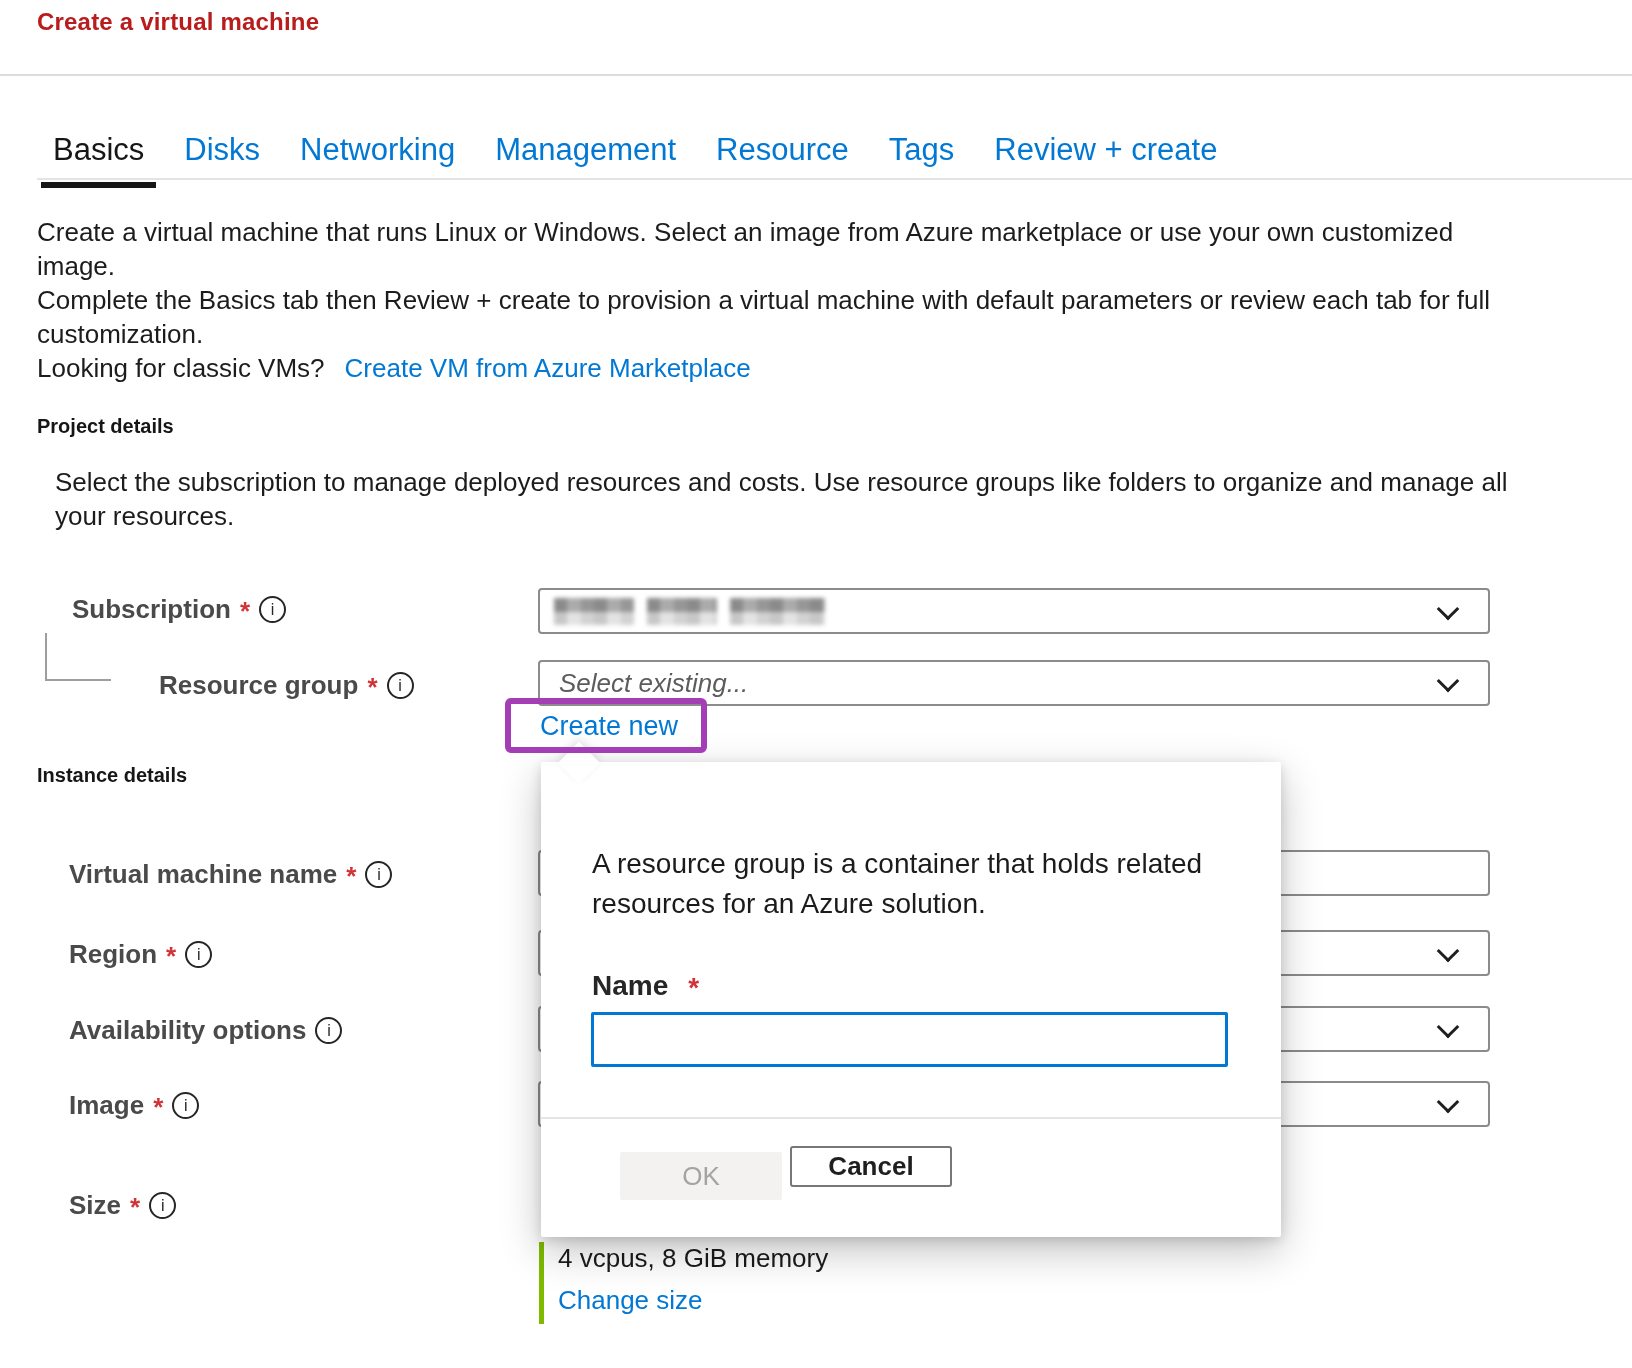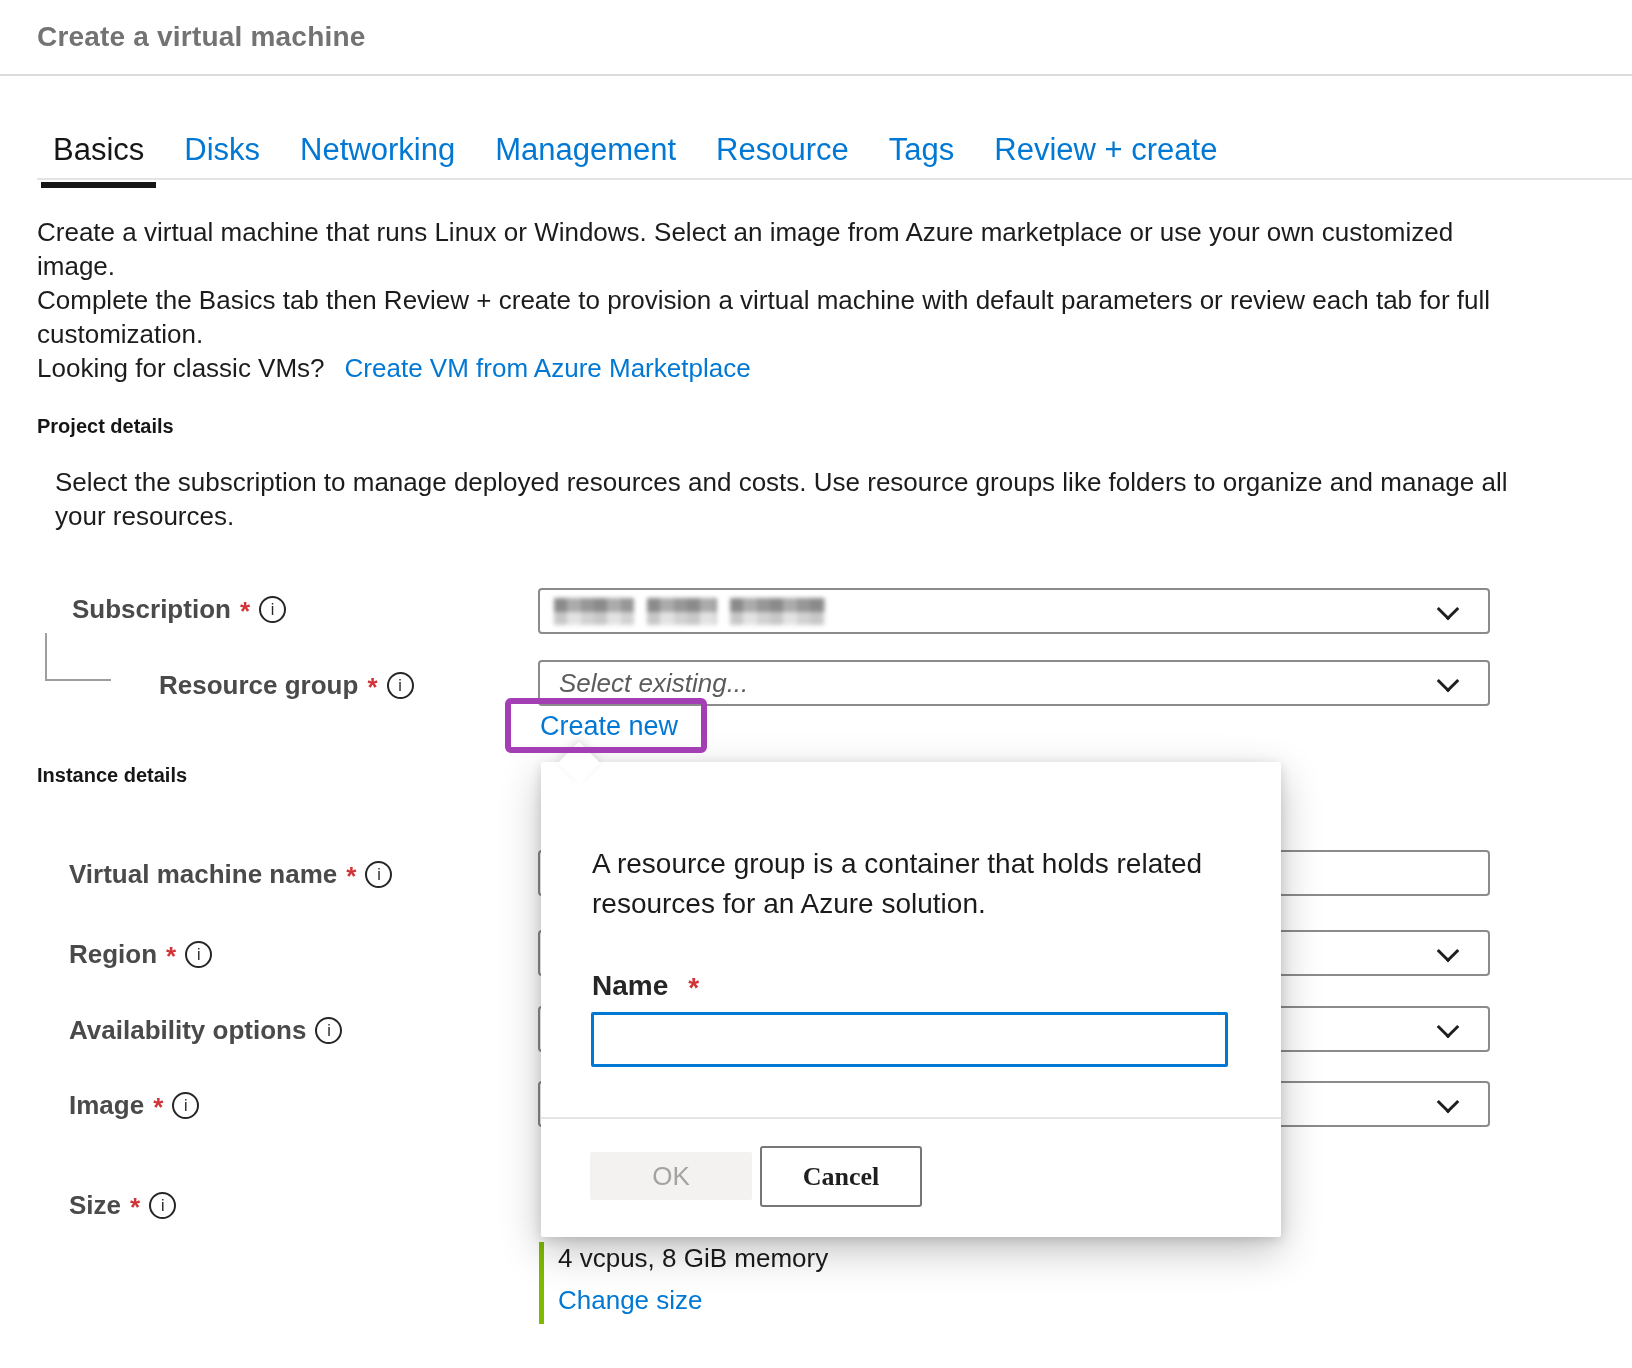--- a/index.html
+++ b/index.html
@@ -7,22 +7,22 @@
   body {
     width: 1632px; height: 1368px;
     font-family: "Liberation Sans", "DejaVu Sans", sans-serif;
     color: #1b1b1b;
     overflow: hidden;
   }
   #root { position: relative; width: 1632px; height: 1368px; background: #fff; }
 
   
   .page-title {
-    position: absolute; left: 37px; top: 21px;
-    font-size: 28px; font-weight: bold; color: #737373; letter-spacing: 0.2px;
+    position: absolute; left: 37px; top: 8px;
+    font-size: 24px; font-weight: bold; color: #b91c1c; letter-spacing: 0.2px;
   }
   .top-divider { position: absolute; left: 0; top: 74px; width: 1632px; height: 2px; background: #dcdcdc; }
 
   
   .tabs { position: absolute; left: 41px; top: 132px; display: flex; column-gap: 16px; z-index: 3; }
   .tab {
     font-size: 31px; color: #0078d4; padding: 0 12px 14px 12px; cursor: pointer; white-space: nowrap;
   }
   .tab.active { color: #161616; border-bottom: 6px solid #161616; }
   .tabs-rule { position: absolute; left: 37px; top: 178px; width: 1595px; height: 2px; background: #e4e4e4; z-index: 1; }
@@ -96,28 +96,28 @@
     position: absolute; left: 51px; top: 208px; display: flex; gap: 20px; align-items: center;
   }
   .popup .name-label .lbl { font-size: 28px; font-weight: 600; color: #262626; }
   .popup .name-label .req { font-size: 28px; }
   .name-input {
     position: absolute; left: 50px; top: 250px; width: 637px; height: 55px;
     border: 3px solid #0078d4; border-radius: 2px; outline: none;
     font-family: "Liberation Sans", sans-serif; font-size: 26px; padding: 0 14px; color: #1b1b1b;
   }
   .popup-divider { position: absolute; left: 0; top: 355px; width: 740px; height: 2px; background: #e5e5e5; }
-  .btn { position: absolute; font-family: "Liberation Sans", sans-serif; font-size: 26px; cursor: pointer; }
+  .btn { position: absolute; font-family: "Liberation Sans", sans-serif; font-size: 26px; cursor: pointer; margin-left: 30px; }
   .btn-ok {
     left: 49px; top: 390px; width: 162px; height: 48px;
     background: #f3f2f1; color: #a5a3a1; border: none; border-radius: 2px;
   }
   .btn-cancel {
-    left: 219px; top: 384px; width: 162px; height: 61px;
-    background: #ffffff; color: #1f1f1f; border: 2px solid #777; border-radius: 3px; font-weight: 600; font-family: Liberation Serif, serif;
+    left: 219px; top: 384px; width: 162px; height: 41px;
+    background: #ffffff; color: #1f1f1f; border: 2px solid #777; border-radius: 3px; font-weight: 600;
   }
 
   
   .size-accent-bar { position: absolute; left: 539px; top: 1242px; width: 5px; height: 82px; background: #7fba00; }
   .size-specs { position: absolute; left: 558px; top: 1243px; font-size: 26px; color: #1b1b1b; }
   .change-size-link { position: absolute; left: 558px; top: 1285px; font-size: 26px; }
 </style>
 </head>
 <body>
 

